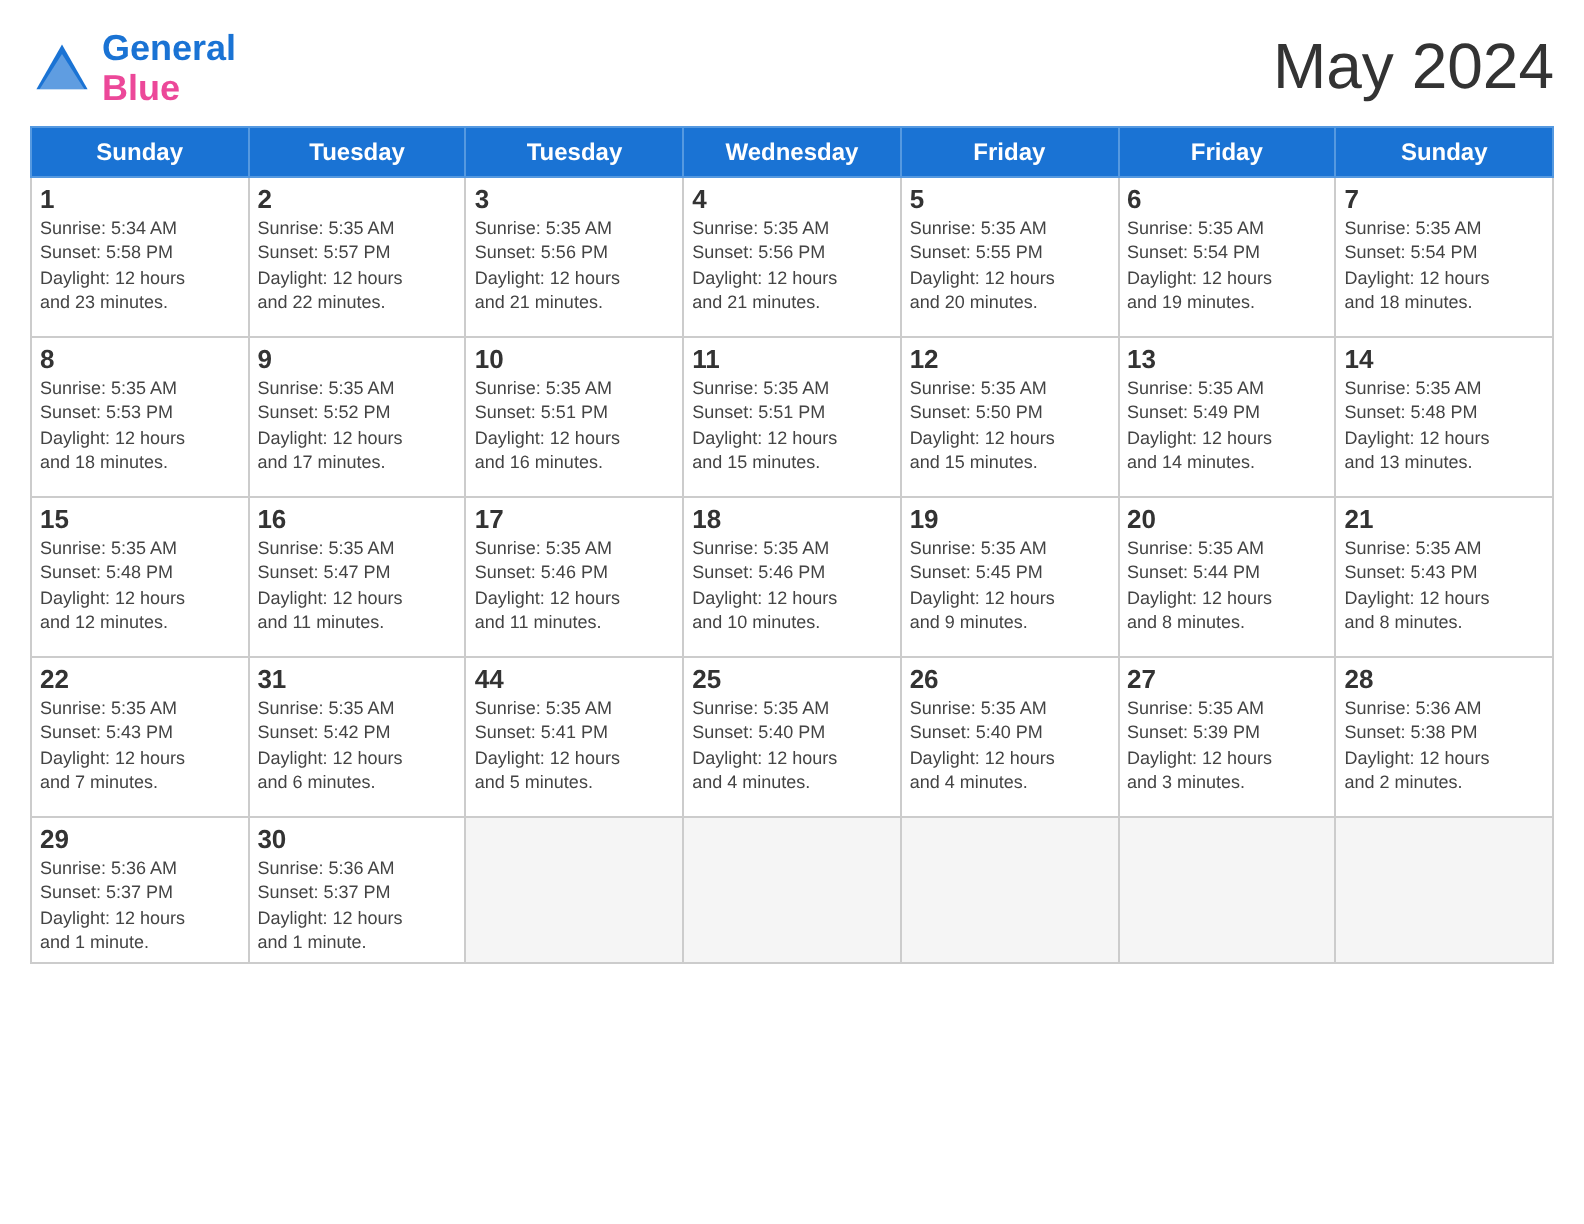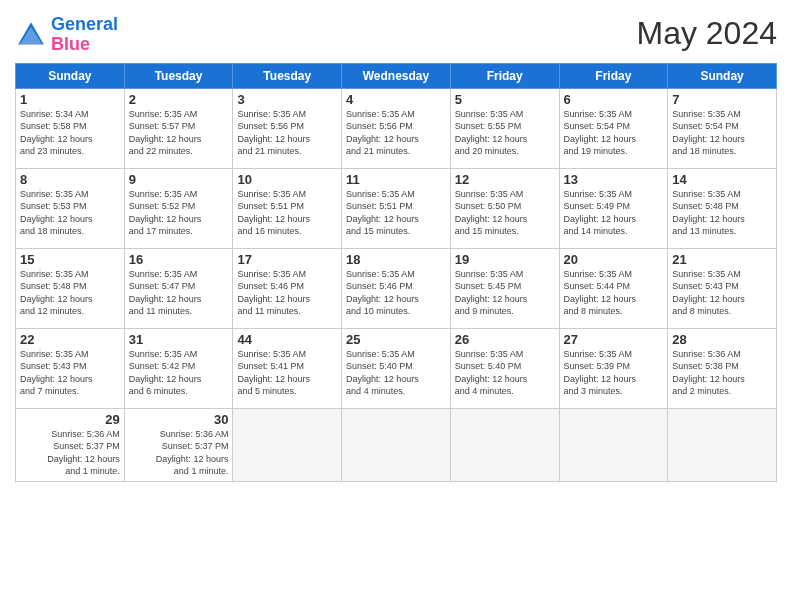--- a/index.html
+++ b/index.html
@@ -85,21 +85,20 @@
       display: block;
       margin-bottom: 1px;
     }
     .day-info {
       font-size: 9px;
       color: #444;
       line-height: 1.4;
     }
     .last-row td {
       height: 65px;
-      text-align: right;
     }
   </style>
 </head>
 <body>
 
 <div class="page">
   <div class="header">
     <div class="logo">
       <svg class="logo-icon" viewBox="0 0 40 40">
         <polygon points="20,4 36,32 4,32" fill="#1a73d4"></polygon>

